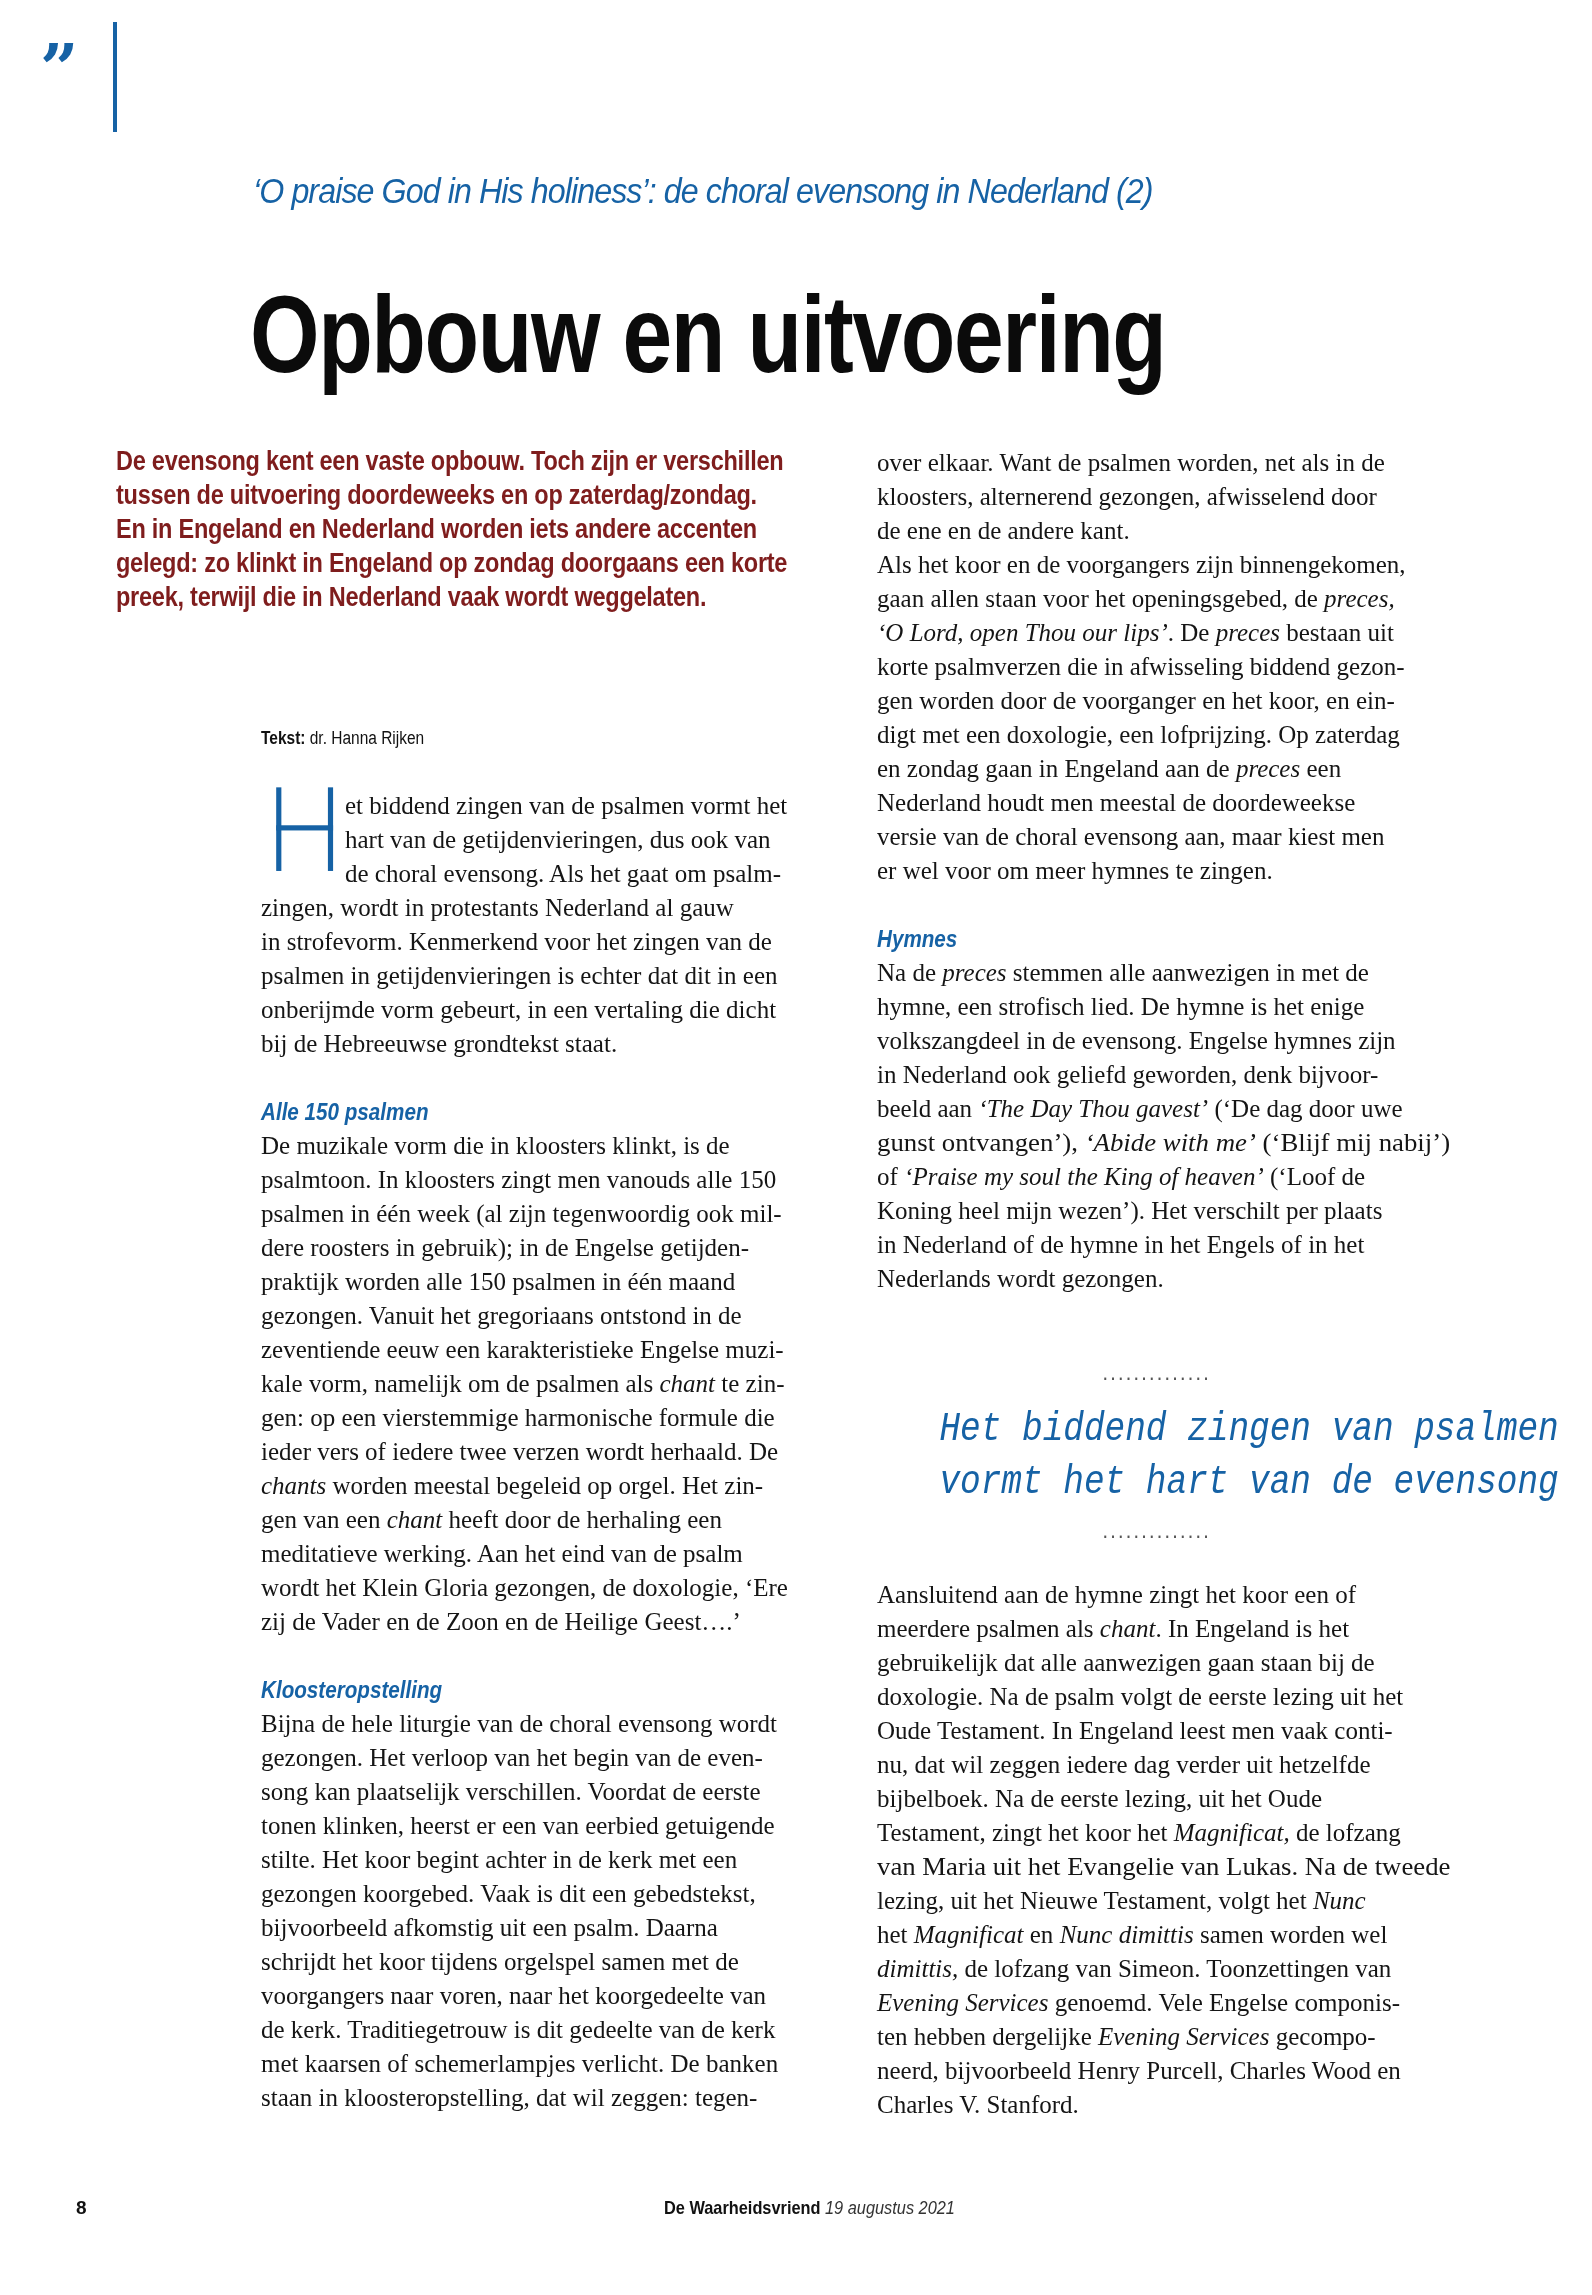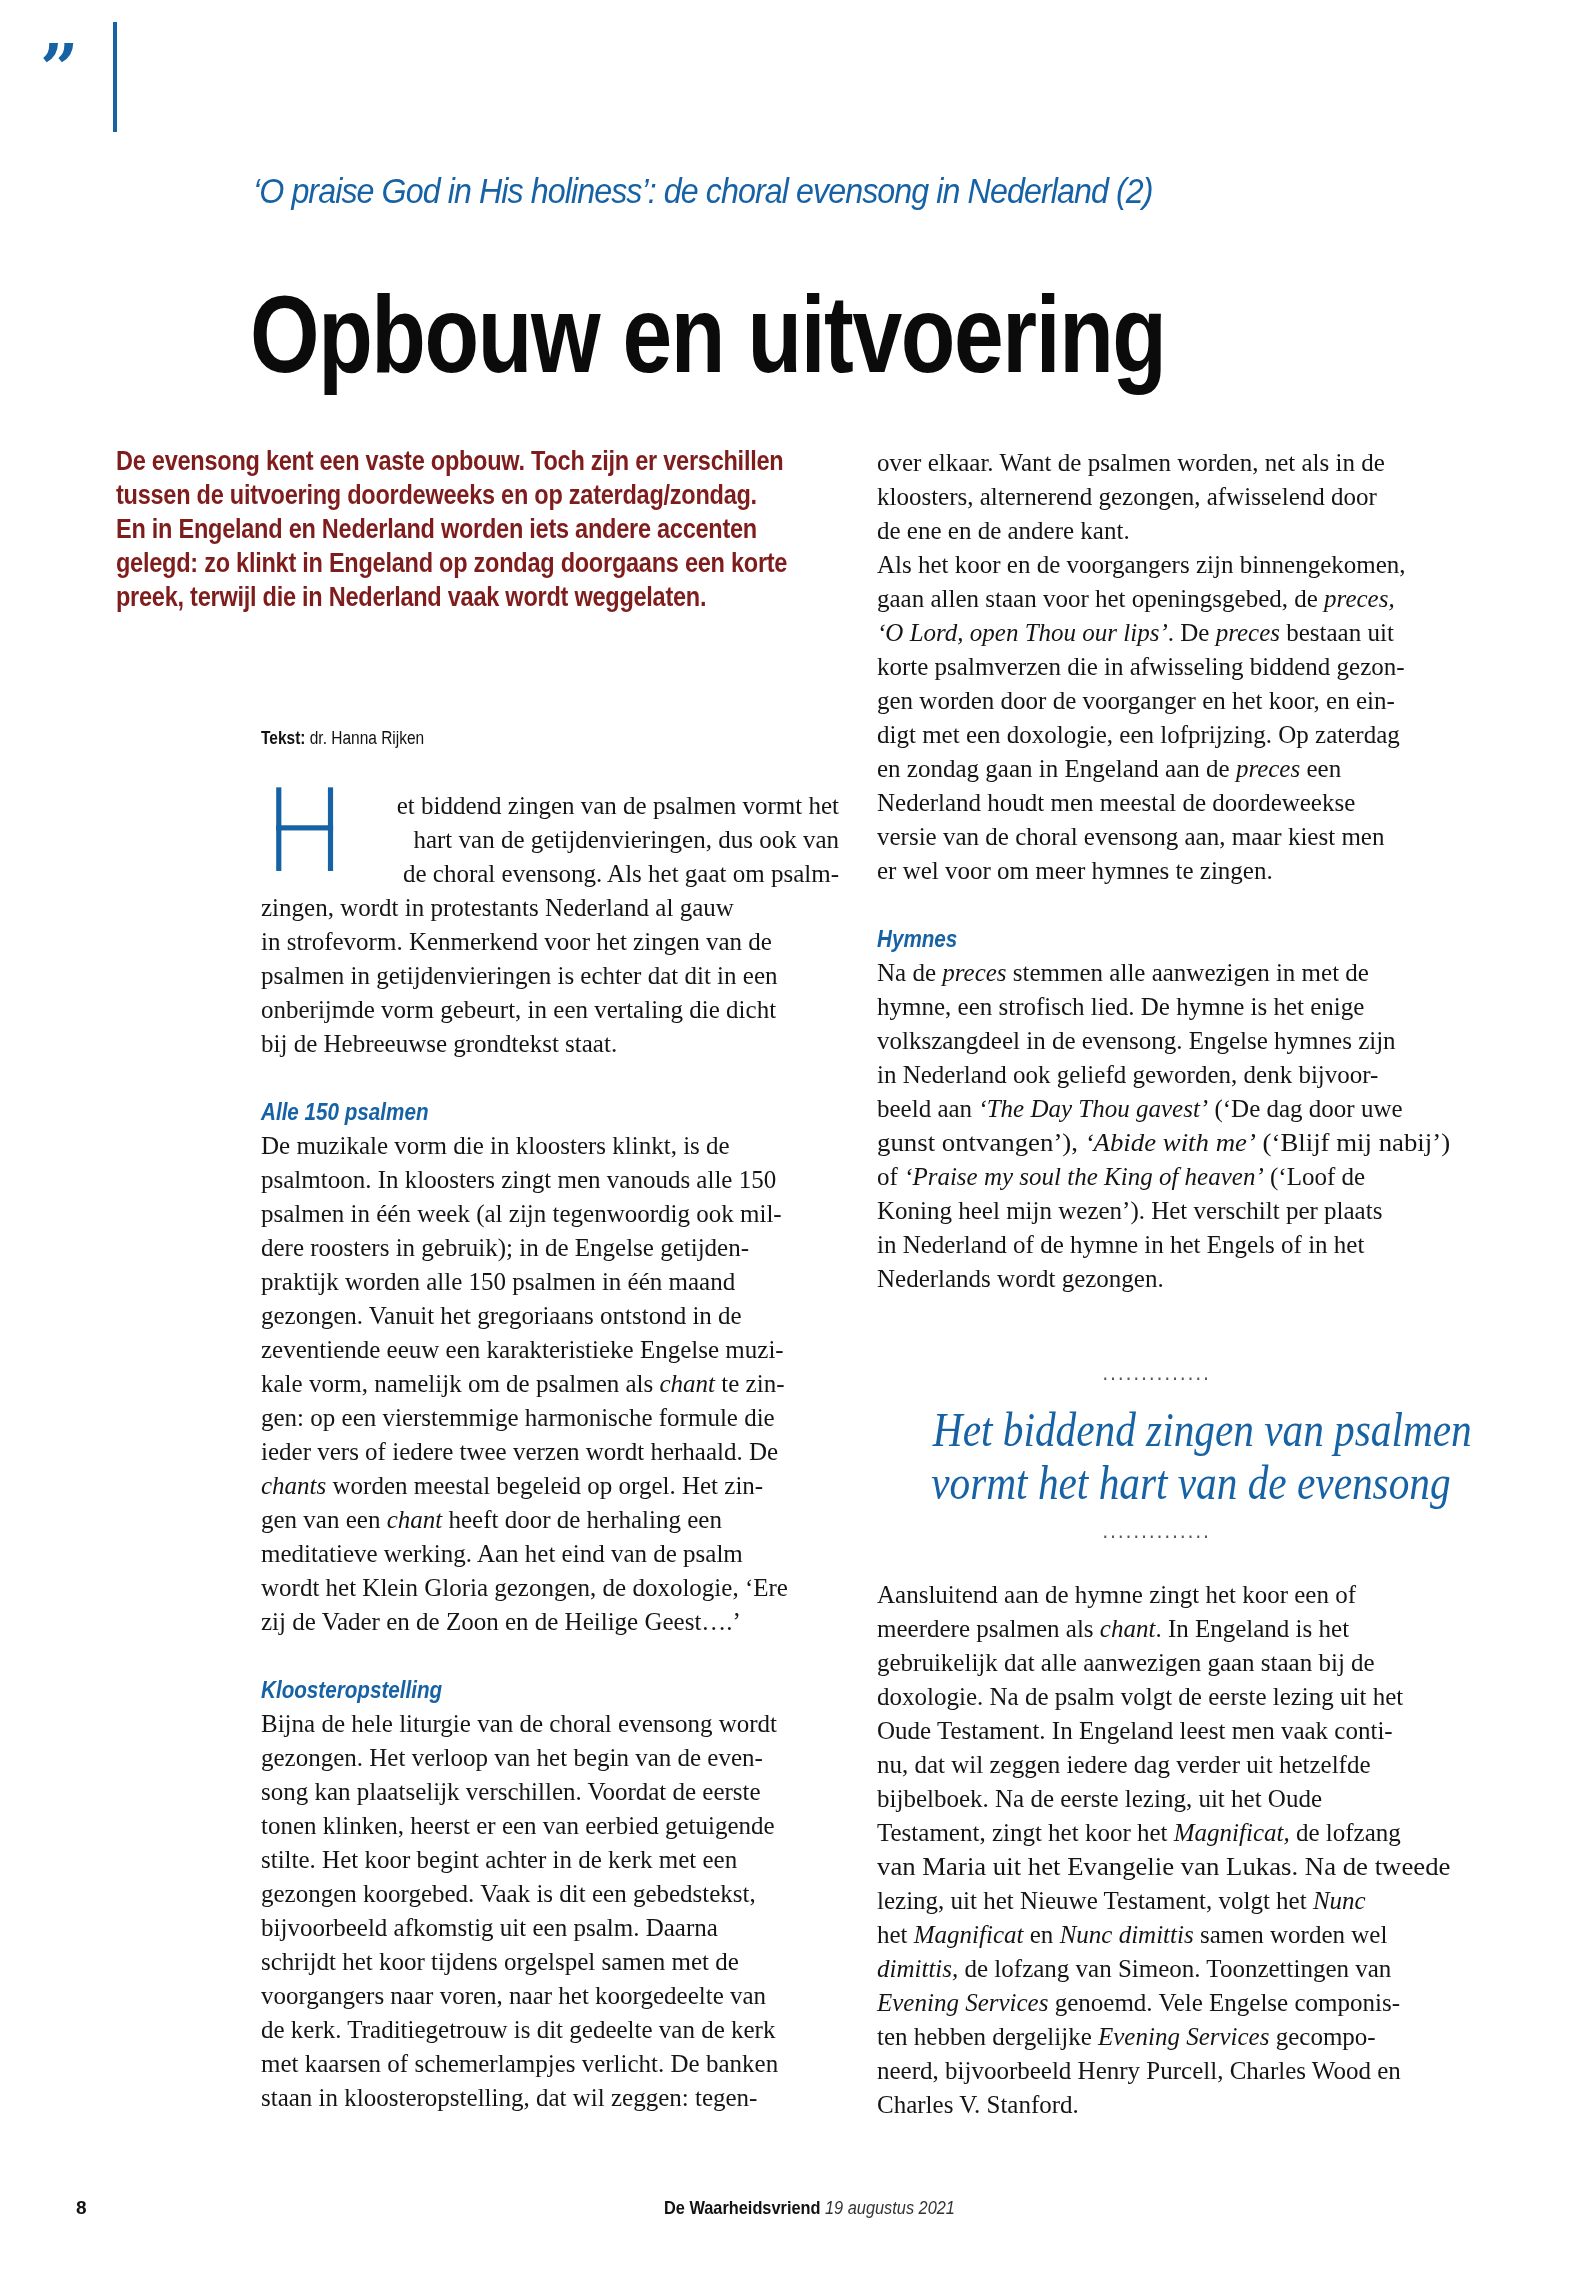--- a/index.html
+++ b/index.html
@@ -52,31 +52,31 @@
   }
   .col .head span { display: inline-block; transform: scaleX(0.86); transform-origin: left center; }
   .col i { font-style: italic; }
 
   .left-col { left: 261px; top: 789px; width: 578px; }
   .right-col { left: 877px; top: 446px; width: 578px; }
 
   .dropcap {
     left: 271px; top: 777px; width: 69px; height: 100px;
   }
-  .dropcap-line-indent { padding-left: 84px; text-align: right; }
+  .dropcap-line-indent { padding-left: 84px; }
 
   .pull {
     left: 889px; top: 1370px; width: 535px; text-align: center;
   }
   .pull .dots {
     font-family: "DejaVu Sans", sans-serif; font-size: 19px; color: #555;
     letter-spacing: 1.7px; line-height: 19px; height: 19px;
   }
   .pull .ptext {
-    font-family: Liberation Serif, serif; font-style: italic; font-size: 48px;
+    font-family: Liberation Mono, monospace; font-style: italic; font-size: 40px;
     line-height: 53px; color: #1662a5; white-space: nowrap;
   }
   .pull .ptext span { display: inline-block; transform: scaleX(0.86); }
 
   .footer-page {
     left: 76px; top: 2197px; font-family: "Liberation Sans", sans-serif; font-weight: bold;
     font-size: 19px; line-height: 22.4px; color: #111;
   }
   .footer-pub {
     left: 664px; top: 2197px; white-space: nowrap;

